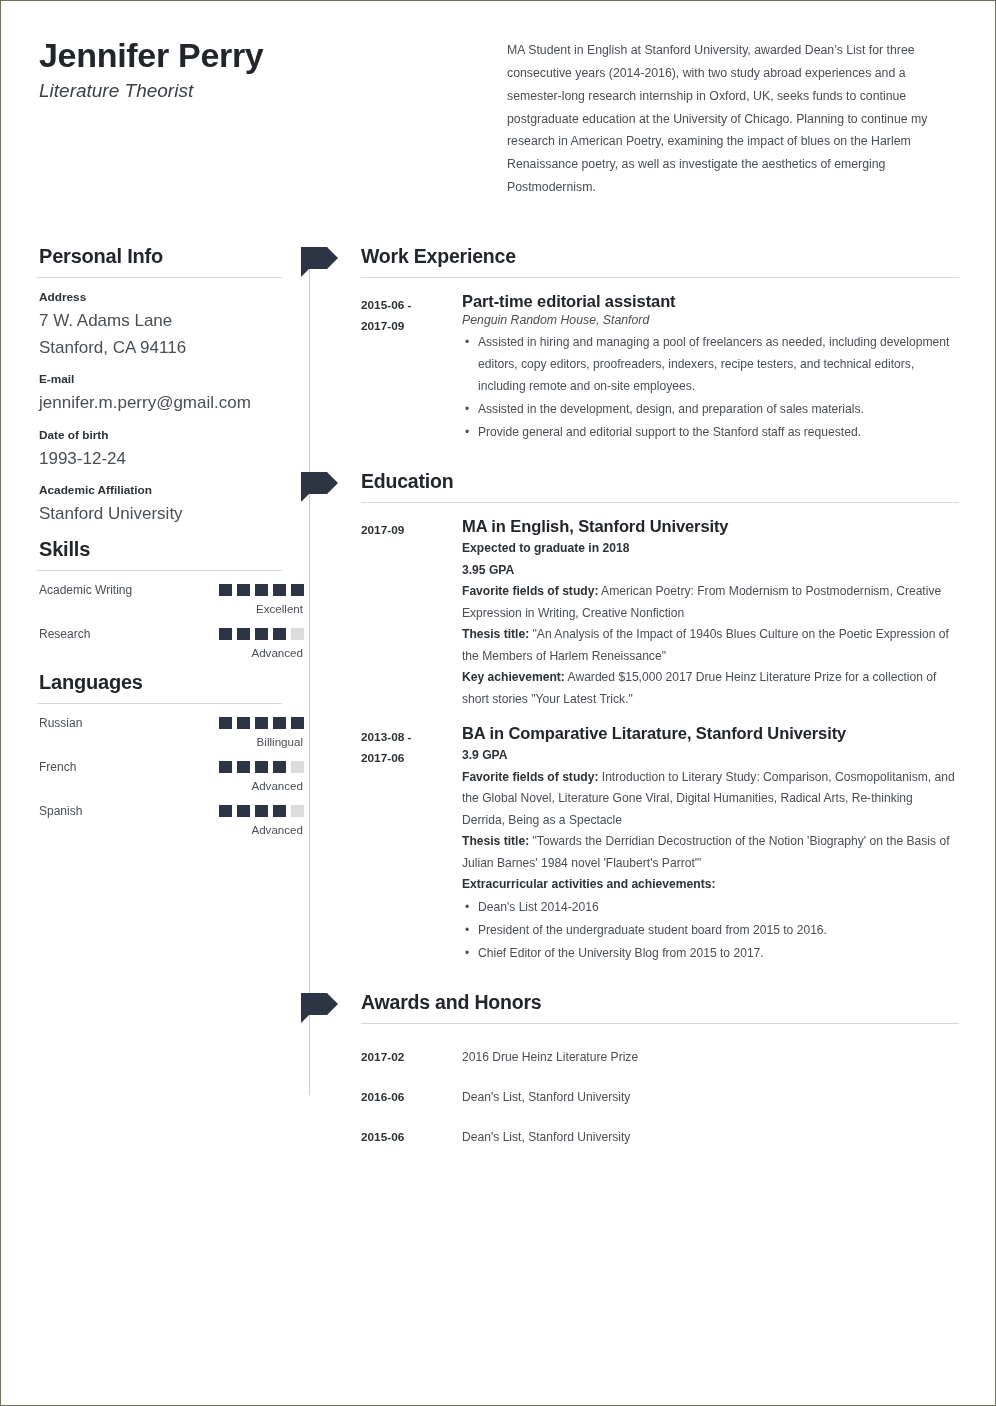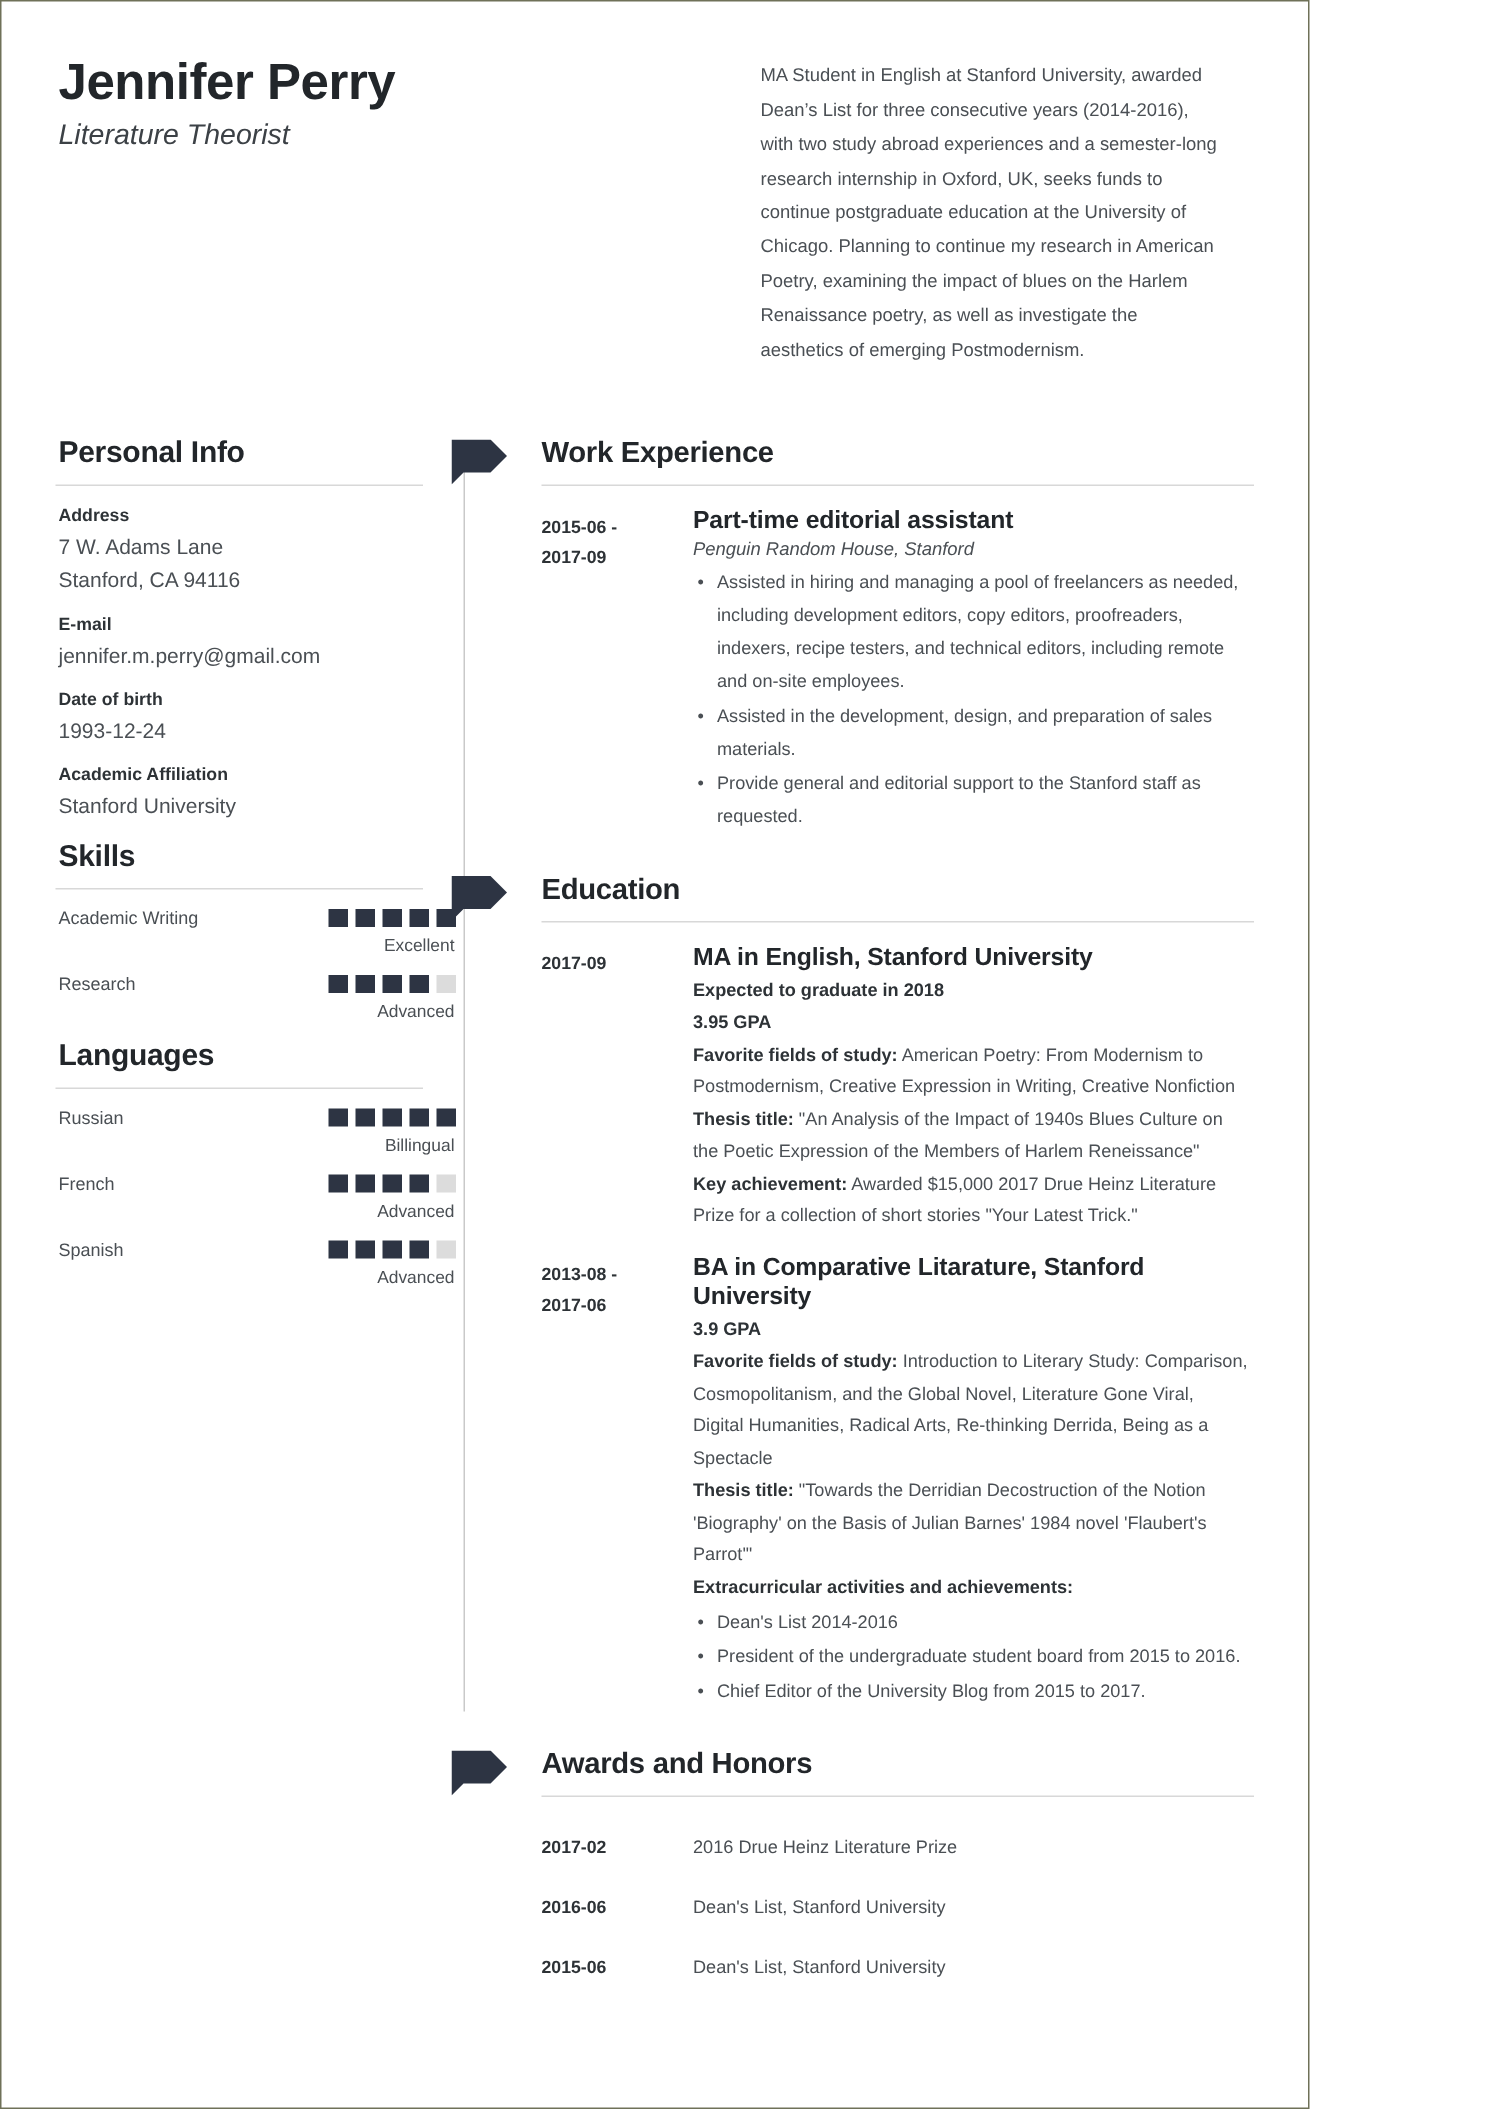--- a/index.html
+++ b/index.html
@@ -6,21 +6,21 @@
   html, body { margin:0; padding:0; }
   body {
     width: 996px; height: 1406px;
     background: #ffffff;
     font-family: "Liberation Sans", sans-serif;
     color: #3a3f44;
     overflow: hidden;
   }
   .page {
     position: relative;
-    width: 873px; height: 1406px;
+    width: 996px; height: 1406px;
     background: #ffffff;
     border: 1px solid #6f7158;
     padding: 0;
   }
   .inner { position:absolute; inset:0; padding: 30px 36px 0 36px; }
 
   
   .header { display:flex; align-items:flex-start; }
   .header-left { width: 470px; padding-top: 6px; }
   .name {
@@ -46,21 +46,21 @@
   .side-heading {
     font-size: 20px; font-weight: 700; color: #22262a;
     margin: 0 0 9px 2px; letter-spacing: -0.2px;
   }
   .side-rule { height:1px; background:#d8d8d8; width: 245px; margin-bottom: 12px; }
   .pi-label {
     font-size: 11.8px; font-weight: 700; color: #2d3236;
     margin: 0 0 3px 2px;
   }
   .pi-value {
-    font-size: 14px; color: #4a4f54; margin: 0 0 11px 2px; line-height:1.6;
+    font-size: 17px; color: #4a4f54; margin: 0 0 11px 2px; line-height:1.6;
   }
   .pi-value.tight { margin-bottom: 0; }
 
   .rate-row { margin-bottom: 6px; }
   .rate-top { display:flex; align-items:center; }
   .rate-name { font-size: 12px; color: #4a4f54; flex:1; padding-left: 2px;}
   .squares { display:flex; gap: 5px; padding-right: 1px;}
   .sq { width: 13px; height: 12px; background: #2d3443; }
   .sq.off { background: #dcdcdc; }
   .rate-level {

